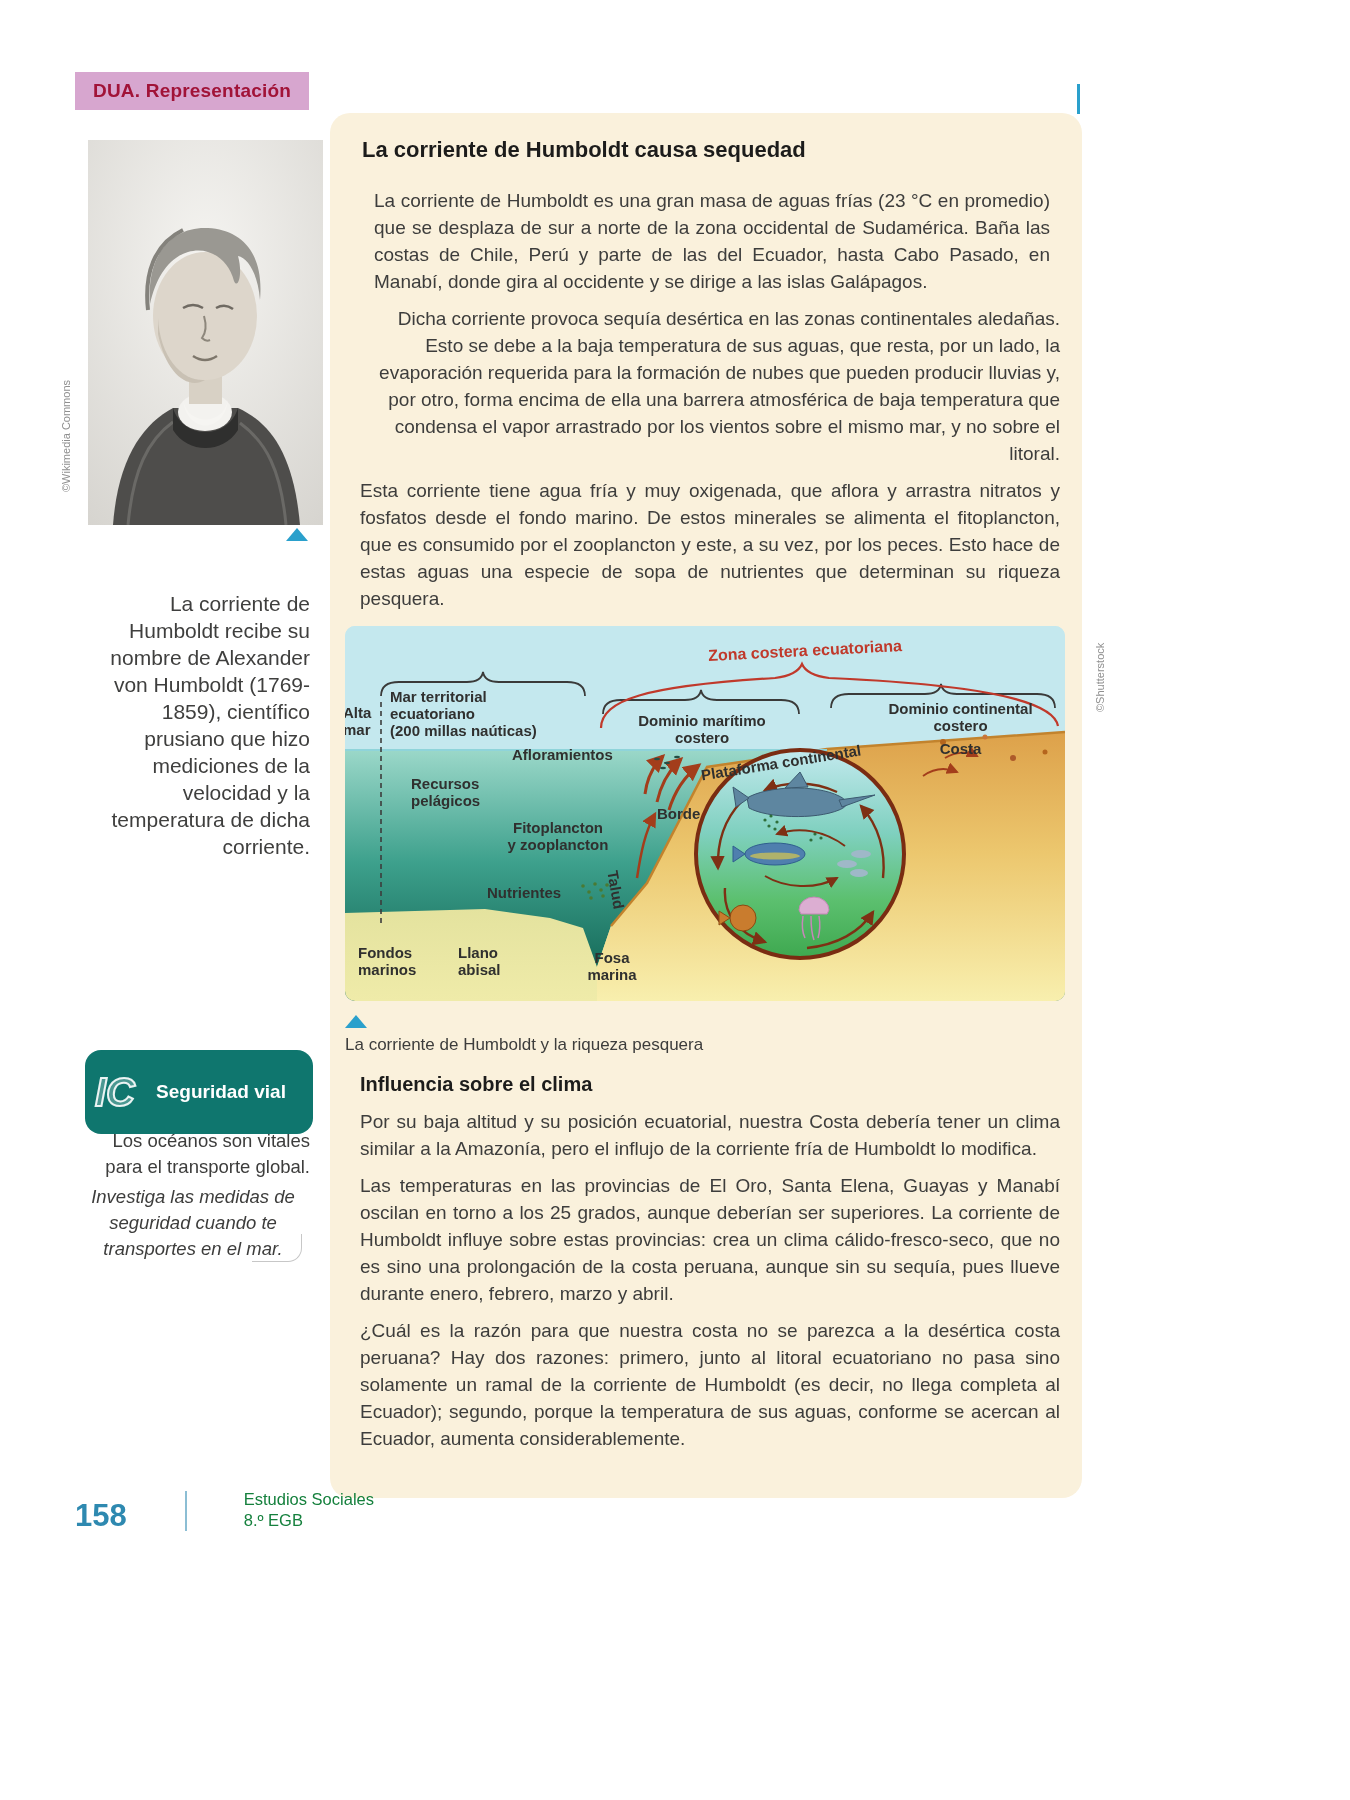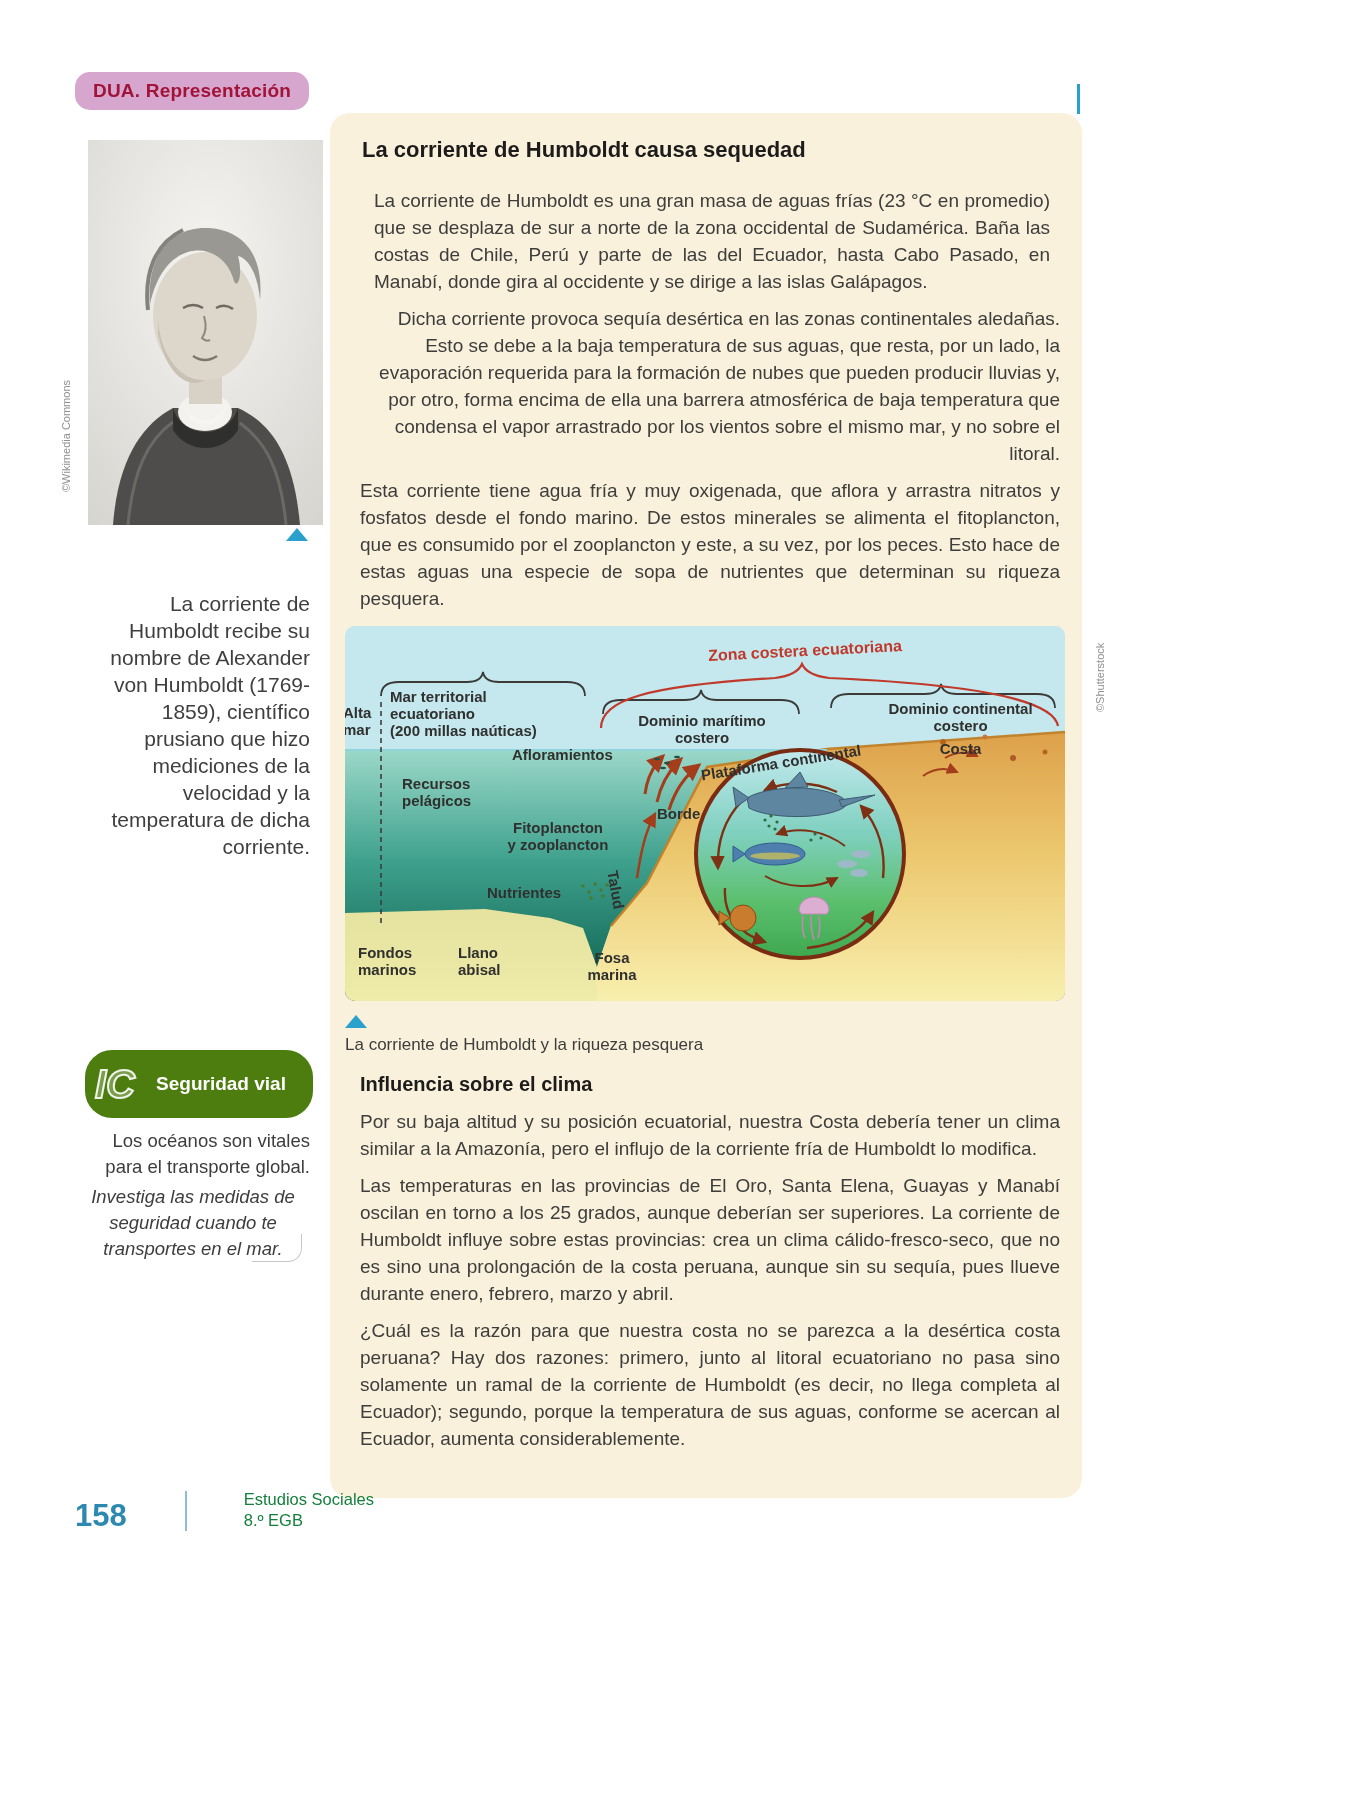--- a/index.html
+++ b/index.html
@@ -1,43 +1,43 @@
 <!DOCTYPE html>
 <html><head>
 <meta charset="utf-8">
 <style>
   * { margin:0; padding:0; box-sizing:border-box; }
   html,body { width:1350px; height:1800px; background:#ffffff;
     font-family:"Liberation Sans", sans-serif; color:#3d3d3c; }
   #page { position:relative; width:1350px; height:1800px; overflow:hidden; background:#fff; }
 
   
-  .badge { position:absolute; left:75px; top:72px; background:#d7a6cf; border-radius:15px;
+  .badge { position:absolute; left:75px; top:72px; background:#d7a6cf; border-radius:0;
     padding:8px 18px; font-size:19px; color:#a11338; letter-spacing:.2px; }
   .badge .b1 { font-weight:800; }
   .badge .b2 { font-weight:600; }
 
   .accent-mark { position:absolute; left:1077px; top:84px; width:3px; height:30px; background:#2aa0cc; }
 
   
   .portrait { position:absolute; left:88px; top:140px; width:235px; height:385px; overflow:hidden; }
   .credit-left { position:absolute; left:60px; top:492px; transform:rotate(-90deg);
     transform-origin:0 0; font-size:11px; color:#8f8f8f; white-space:nowrap; }
   .credit-right { position:absolute; left:1094px; top:712px; transform:rotate(-90deg);
     transform-origin:0 0; font-size:11px; color:#8f8f8f; white-space:nowrap; }
 
   .tri { width:0; height:0; border-left:11px solid transparent; border-right:11px solid transparent;
     border-bottom:13px solid #2aa0cc; }
   .cap-tri { position:absolute; left:286px; top:528px; }
   .portrait-caption { position:absolute; left:78px; top:552px; width:232px; text-align:right;
     font-size:21px; line-height:27px; color:#3f3f3e;margin-top:38px; }
 
   
-  .sidebox { position:absolute; left:85px; top:1050px; width:228px; height:68px; background:#4d7c0f;
-    border-radius:27px; display:flex; align-items:center; overflow:hidden; }
+  .sidebox { position:absolute; left:85px; top:1050px; width:228px; height:84px; background:#0f766e;
+    border-radius:16px; display:flex; align-items:center; overflow:hidden; }
   .sidebox .logo { font-size:40px; font-weight:800; font-style:italic; margin-left:10px;
     color:rgba(255,255,255,.25); -webkit-text-stroke:2px rgba(255,255,255,.9); line-height:1; }
   .sidebox .sbt { flex:1; text-align:center; color:#fff; font-weight:bold; font-size:19px; padding-right:6px; }
   .side-text { position:absolute; left:76px; top:1128px; width:234px; text-align:right;
     font-size:18.5px; line-height:26px; }
   .side-prompt { position:absolute; left:76px; top:1184px; width:234px; text-align:center;
     font-size:18.5px; line-height:26px; font-style:italic; }
   .prompt-bracket { position:absolute; left:252px; top:1234px; width:50px; height:28px;
     border-right:1.5px solid #c7c7c7; border-bottom:1.5px solid #c7c7c7; border-bottom-right-radius:14px; }
 
@@ -59,21 +59,21 @@
   .dl { position:absolute; font-size:15px; font-weight:600; color:#30302f; line-height:17px;
     white-space:pre-line; }
   .dl-zona { left:300px; top:16px; width:320px; text-align:center; color:#c0392b; font-size:16px;
     transform:rotate(-3deg); }
   .dl-altamar { left:-2px; top:78px; width:40px; }
   .dl-marterr { left:45px; top:62px; width:180px; }
   .dl-dommar { left:282px; top:86px; width:150px; text-align:center; }
   .dl-domcont { left:508px; top:74px; width:215px; text-align:center; }
   .dl-costa { left:508px; top:114px; width:215px; text-align:center; }
   .dl-aflor { left:167px; top:120px; width:140px; }
-  .dl-recursos { left:57px; top:149px; width:100px; }
+  .dl-recursos { left:66px; top:149px; width:100px; }
   .dl-borde { left:312px; top:179px; width:60px; }
   .dl-fito { left:152px; top:193px; width:122px; text-align:center; }
   .dl-nutri { left:142px; top:258px; width:95px; }
   .dl-talud { left:276px; top:243px; transform:rotate(80deg); transform-origin:left top; }
   .dl-plata { left:346px; top:128px; width:180px; text-align:center; transform:rotate(-9deg); }
   .dl-fondos { left:13px; top:318px; width:80px; }
   .dl-llano { left:113px; top:318px; width:70px; }
   .dl-fosa { left:222px; top:323px; width:90px; text-align:center; }
 
   .figcap-row { margin:14px 0 0 -15px; }

